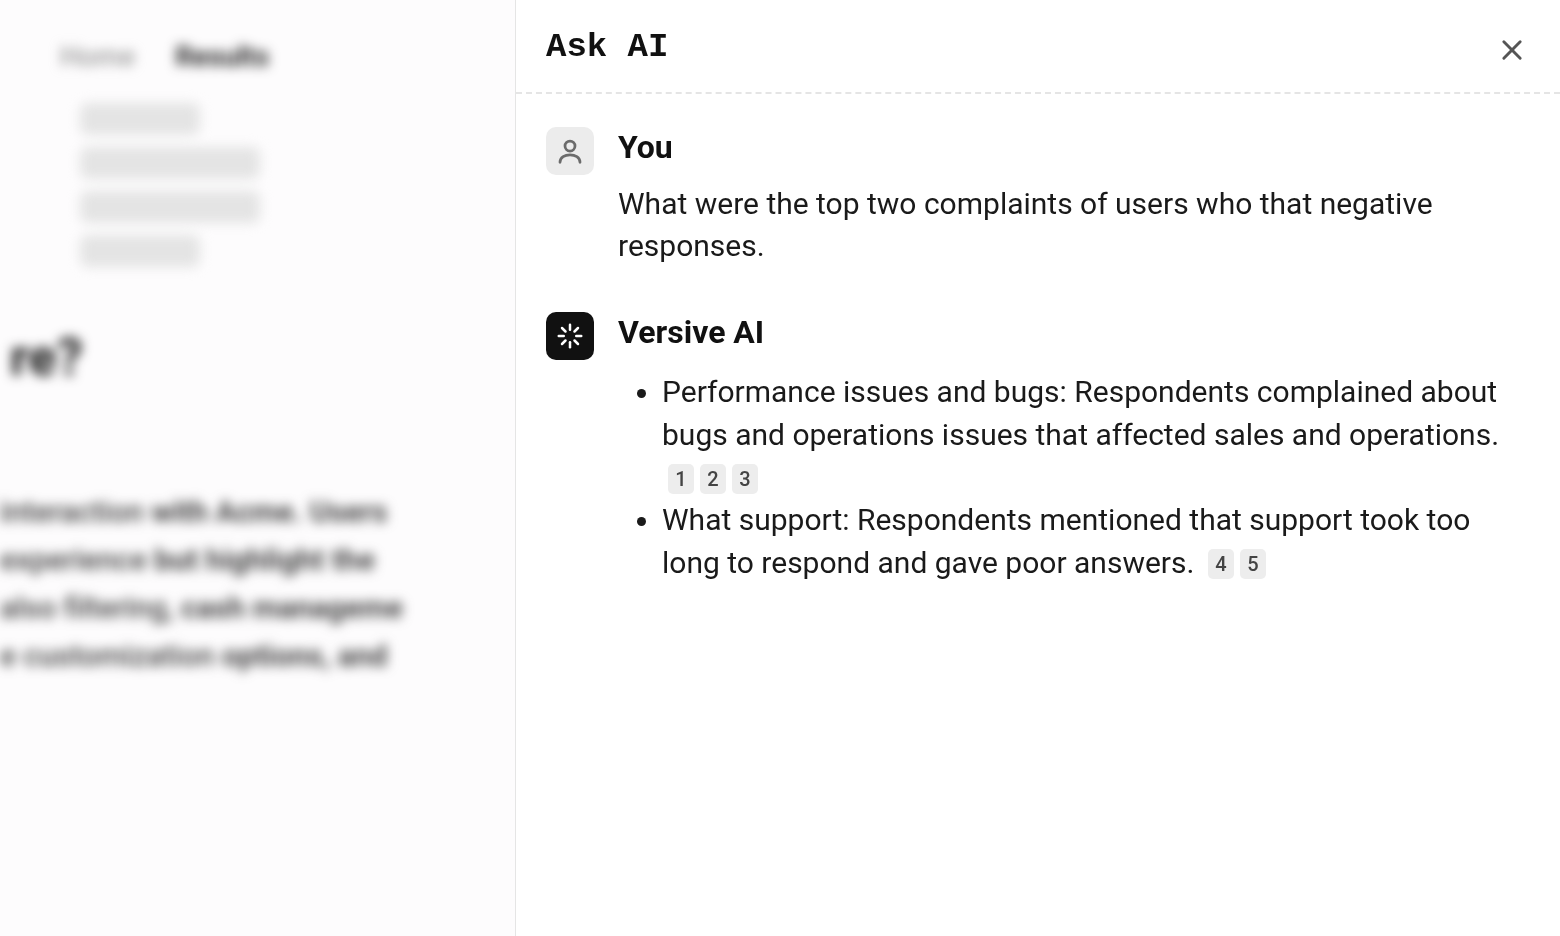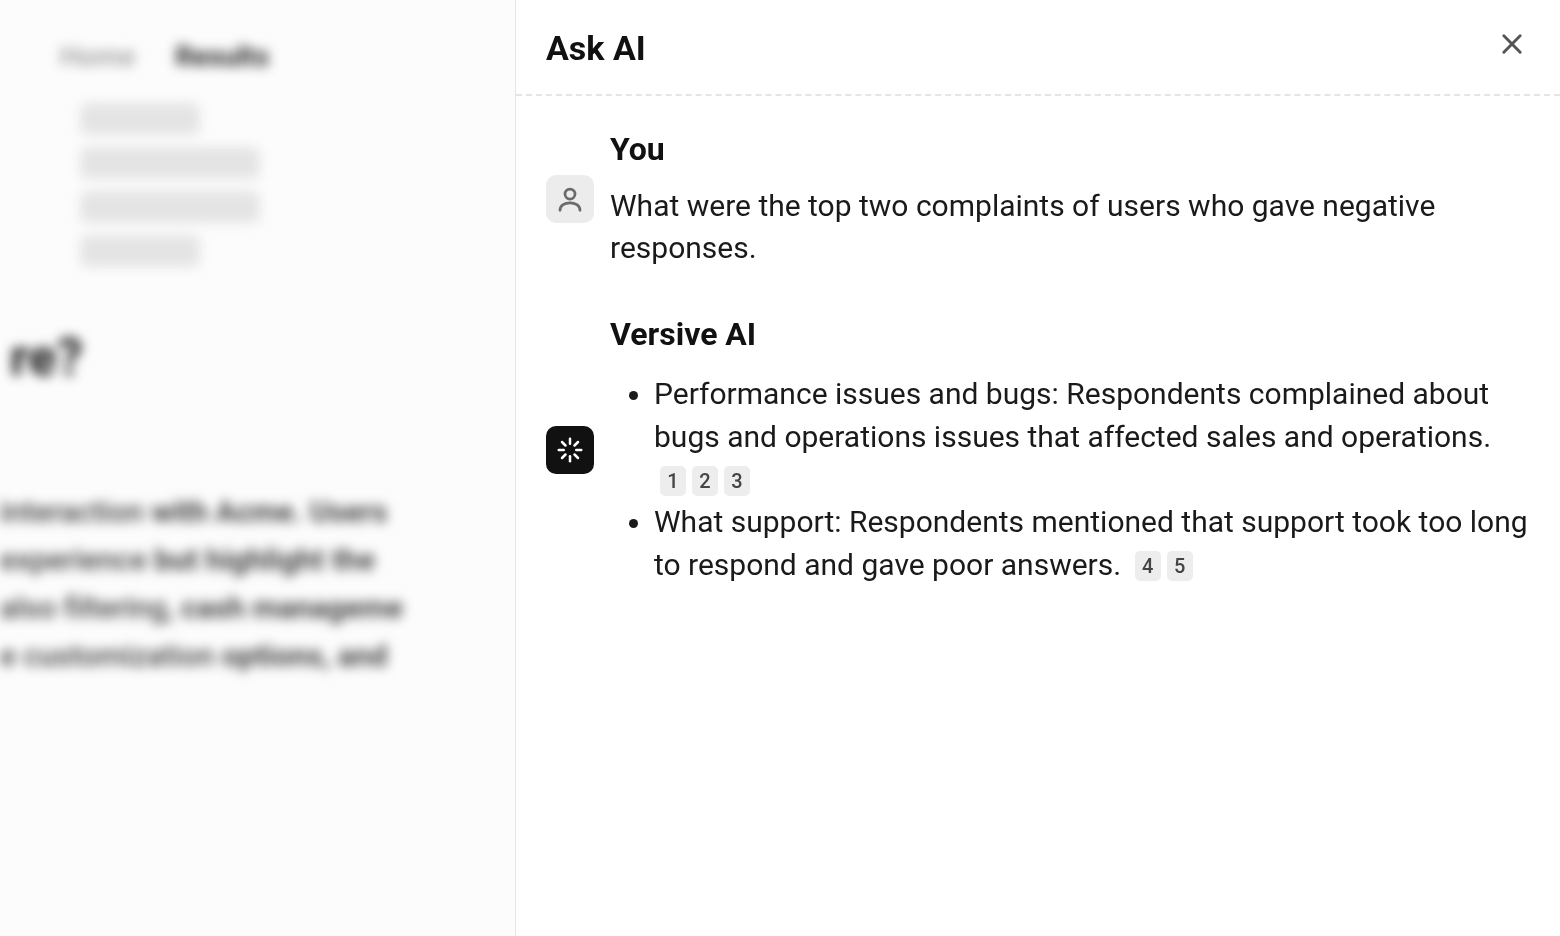--- a/index.html
+++ b/index.html
@@ -41,46 +41,47 @@
       left: 515px;
       right: 0;
       bottom: 0;
       background: #fff;
       border-left: 1px solid #e5e5e5;
       display: flex;
       flex-direction: column;
     }
     .panel-header {
       display: flex;
-      align-items: flex-start;
+      align-items: flex-end;
       justify-content: space-between;
       padding: 28px 32px 26px 30px;
       border-bottom: 2px dashed #e5e5e5;
+      font-family: Liberation Mono, monospace;
     }
     .panel-title {
       font-size: 34px;
       font-weight: 700;
       color: #111;
     }
     .close-btn {
       width: 32px; height: 32px;
       display: flex; align-items:center; justify-content:center;
       cursor: pointer;
       color: #555;
     }
     .close-btn svg { width: 28px; height: 28px; }
     .conversation {
       padding: 33px 30px 0 30px;
       overflow-y: auto;
     }
     .msg {
       display: flex;
-      gap: 16px;
+      gap: 24px;
       margin-bottom: 44px;
-      align-items: center;
+      align-items: flex-start;
     }
     .avatar {
       width: 48px; height: 48px;
       border-radius: 10px;
       flex-shrink: 0;
       display: flex; align-items:center; justify-content:center;
     }
     .avatar.user { background: #ececec; }
     .avatar.user svg { width: 30px; height: 30px; color: #6b6b6b; }
     .avatar.ai { background: #111; }
@@ -161,21 +162,21 @@
   <div class="conversation">
     <div class="msg">
       <div class="avatar user">
         <svg viewBox="0 0 24 24" fill="none" stroke="currentColor" stroke-width="2.2" stroke-linecap="round" stroke-linejoin="round">
           <circle cx="12" cy="8" r="4"></circle>
             <path d="M4 21c0-4 4-6 8-6s8 2 8 6"></path>
         </svg>
       </div>
       <div class="msg-body">
         <div class="msg-name">You</div>
-        <div class="msg-text">What were the top two complaints of users who gave negative responses.</div>
+        <div class="msg-text">What were the top two complaints of users who that negative responses.</div>
       </div>
     </div>
     <div class="msg">
       <div class="avatar ai">
         <svg viewBox="0 0 24 24" fill="none" stroke="currentColor" stroke-width="2" stroke-linecap="round">
           <line x1="12" y1="3" x2="12" y2="7"></line>
           <line x1="12" y1="17" x2="12" y2="21"></line>
           <line x1="3" y1="12" x2="7" y2="12"></line>
           <line x1="17" y1="12" x2="21" y2="12"></line>
           <line x1="5.6" y1="5.6" x2="8.4" y2="8.4"></line>

